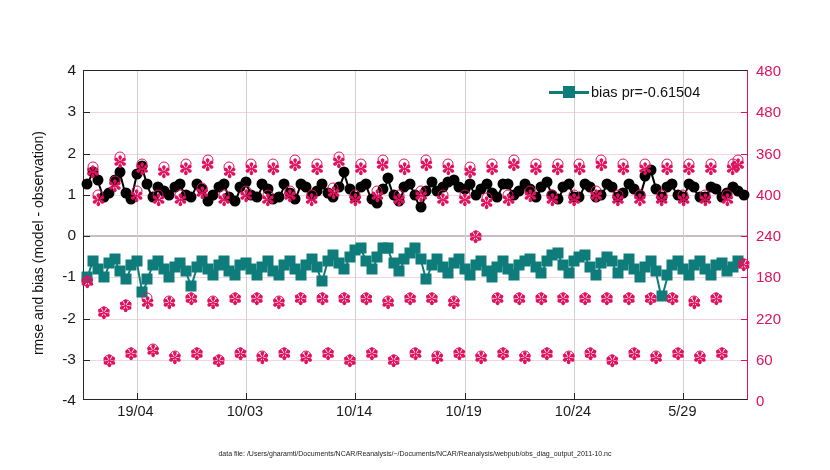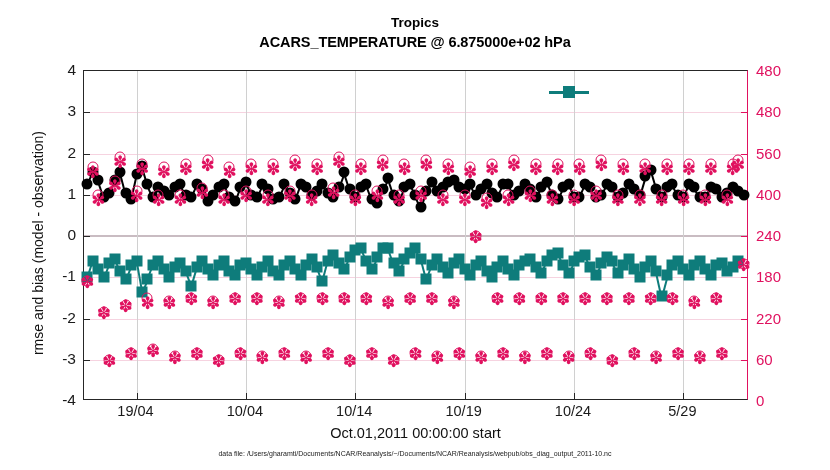--- a/index.html
+++ b/index.html
@@ -149,24 +149,20 @@
     font-size: 17px; line-height: 11px;
     text-align: center;
     font-family: "DejaVu Sans", sans-serif;
   }
 </style>
 </head>
 <body>
 
 <div id="fig">
 
-  <div class="title-block">
-    <div class="title-main">Tropics</div>
-    <div class="title-sub">ACARS_TEMPERATURE @ 6.875000e+02 hPa</div>
-  </div>
 
   <div id="plot">
     <div id="grid-layer">
         <div class="grid-h" style="top: 41.25px;"></div>
         <div class="grid-h" style="top: 82.5px;"></div>
         <div class="grid-h" style="top: 123.75px;"></div>
         <div class="zero-line" style="top: 164px;"></div>
         <div class="grid-h" style="top: 206.25px;"></div>
         <div class="grid-h" style="top: 247.5px;"></div>
         <div class="grid-h" style="top: 288.75px;"></div>
@@ -932,44 +928,44 @@
       <div class="ytick-left" style="top: 193.75px;">1</div>
       <div class="ytick-left" style="top: 235px;">0</div>
       <div class="ytick-left" style="top: 276.25px;">-1</div>
       <div class="ytick-left" style="top: 317.5px;">-2</div>
       <div class="ytick-left" style="top: 358.75px;">-3</div>
       <div class="ytick-left" style="top: 400px;">-4</div>
     </div>
   <div id="ytr-layer">
       <div class="ytick-right" style="top: 70px;">480</div>
       <div class="ytick-right" style="top: 111.25px;">480</div>
-      <div class="ytick-right" style="top: 152.5px;">560</div>
+      <div class="ytick-right" style="top: 152.5px;">360</div>
       <div class="ytick-right" style="top: 193.75px;">400</div>
       <div class="ytick-right" style="top: 235px;">240</div>
       <div class="ytick-right" style="top: 276.25px;">180</div>
       <div class="ytick-right" style="top: 317.5px;">220</div>
       <div class="ytick-right" style="top: 358.75px;">60</div>
       <div class="ytick-right" style="top: 400px;">0</div>
     </div>
   <div id="xt-layer">
       <div class="xtick" style="left: 135.5px;">19/04</div>
-      <div class="xtick" style="left: 244.875px;">10/04</div>
+      <div class="xtick" style="left: 244.875px;">10/03</div>
       <div class="xtick" style="left: 354.25px;">10/14</div>
       <div class="xtick" style="left: 463.625px;">10/19</div>
       <div class="xtick" style="left: 573px;">10/24</div>
       <div class="xtick" style="left: 682.375px;">5/29</div>
     </div>
 
   <div class="axis-title-left">rmse and bias (model - observation)</div>
 
-  <div class="axis-title-bottom">Oct.01,2011 00:00:00 start</div>
   <div class="footer-note">data file: /Users/gharamti/Documents/NCAR/Reanalysis/~/Documents/NCAR/Reanalysis/webpub/obs_diag_output_2011-10.nc</div>
 
   <div id="legend">
     <div class="legend-row">
       <span class="legend-sample">
         <span class="ln" style="background:#0e7c7b"></span>
         <span class="mk mk-square" style="background:#0e7c7b"></span>
       </span>
+      <span class="legend-label">bias pr=-0.61504</span>
     </div>
   </div>
 
 </div>
 
 </body></html>

